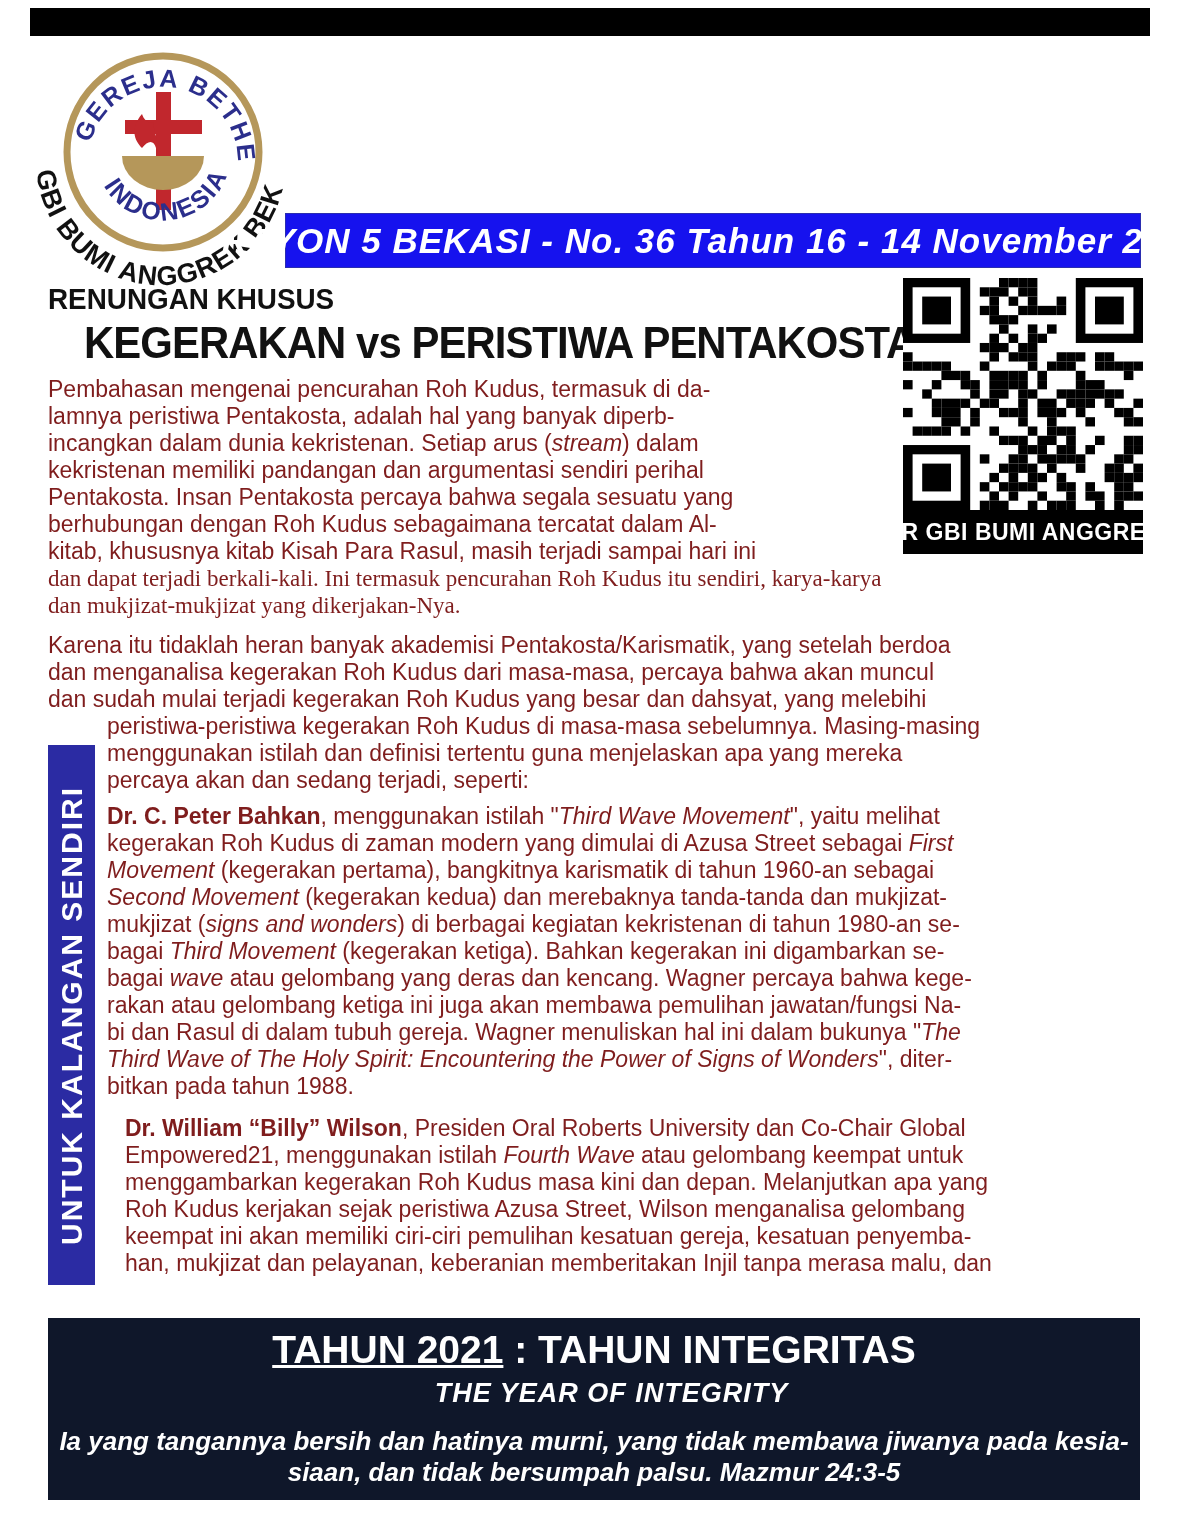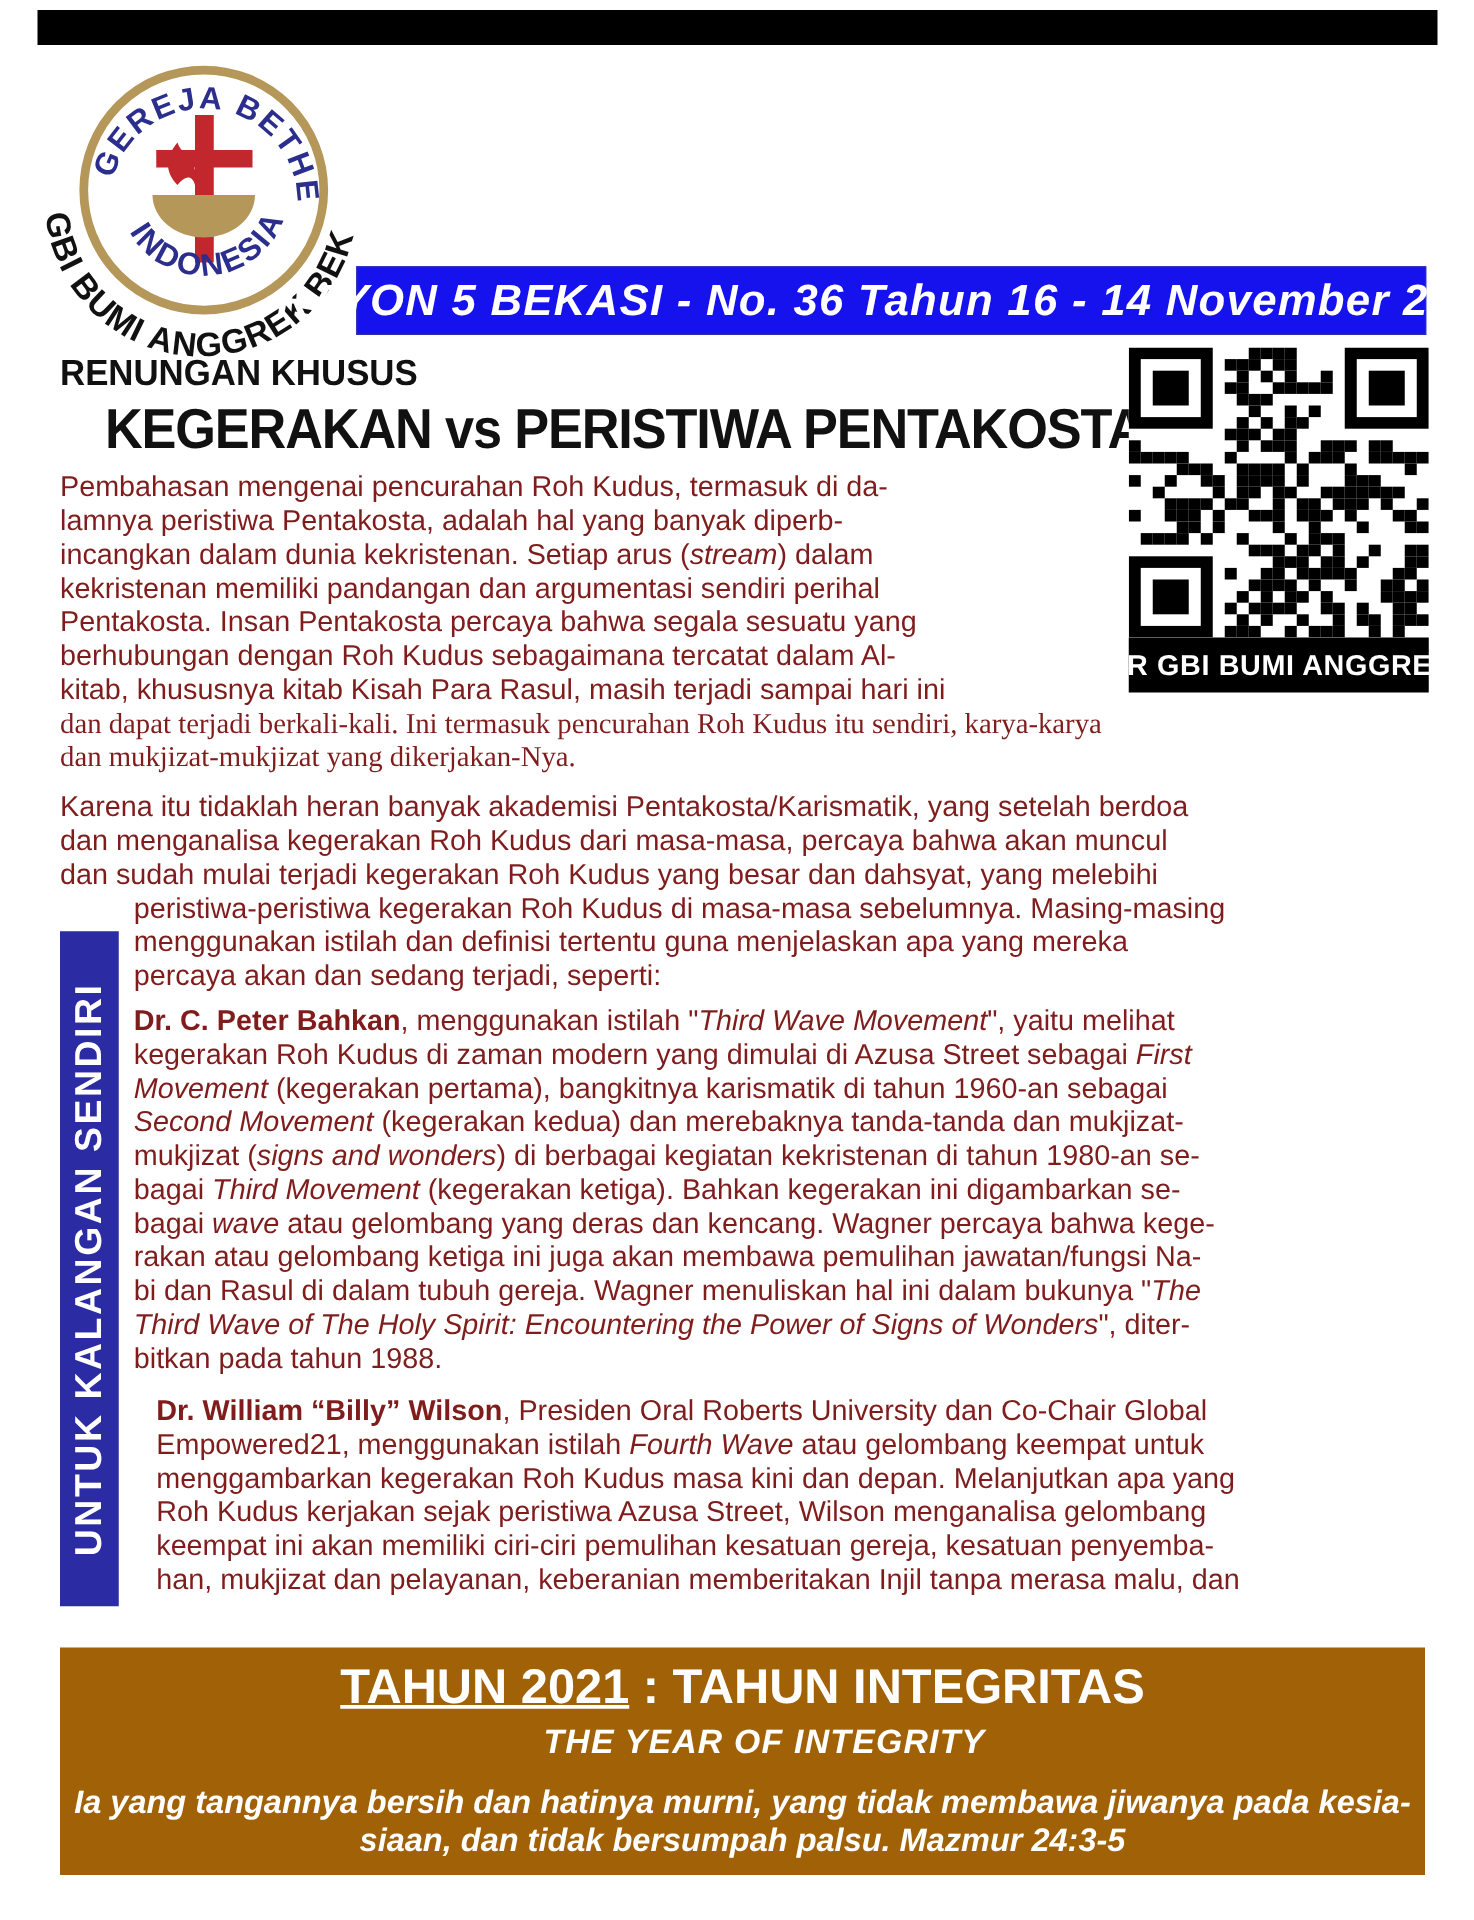--- a/index.html
+++ b/index.html
@@ -59,21 +59,21 @@
     position:absolute;left:48px;top:745px;width:47px;height:540px;background:#2b2ba3;
     display:flex;align-items:center;justify-content:center;
   }
   .sidebar-label{
     writing-mode:vertical-rl;transform:rotate(180deg);color:#fff;font-weight:bold;font-size:30px;
     letter-spacing:2px;white-space:nowrap;
   }
 
   
   .footer{
-    position:absolute;left:48px;top:1318px;width:1092px;height:182px;background:#a16207;
+    position:absolute;left:48px;top:1318px;width:1092px;height:182px;background:#0f172a;
     color:#fff;text-align:center;box-sizing:border-box;padding-top:10px;
   }
   .footer-h1{font-size:39px;line-height:44px;font-weight:bold;letter-spacing:0;}
   .footer-h2{font-size:27px;line-height:42px;font-weight:bold;font-style:italic;letter-spacing:1px;padding-left:35px;}
   .footer-verse{font-size:26px;line-height:31px;font-weight:bold;font-style:italic;white-space:pre-line;margin-top:12px;}
   .footer-verse2{font-size:26px;line-height:30px;font-weight:bold;font-style:italic;margin-top:14px;}
 
   
   .logo-arc{fill:#2b2e8c;font-family:"Liberation Sans",sans-serif;font-weight:bold;font-size:25px;letter-spacing:2px;}
   .logo-outer{fill:#111;font-family:"Liberation Sans",sans-serif;font-weight:bold;font-size:27px;letter-spacing:1px;}

